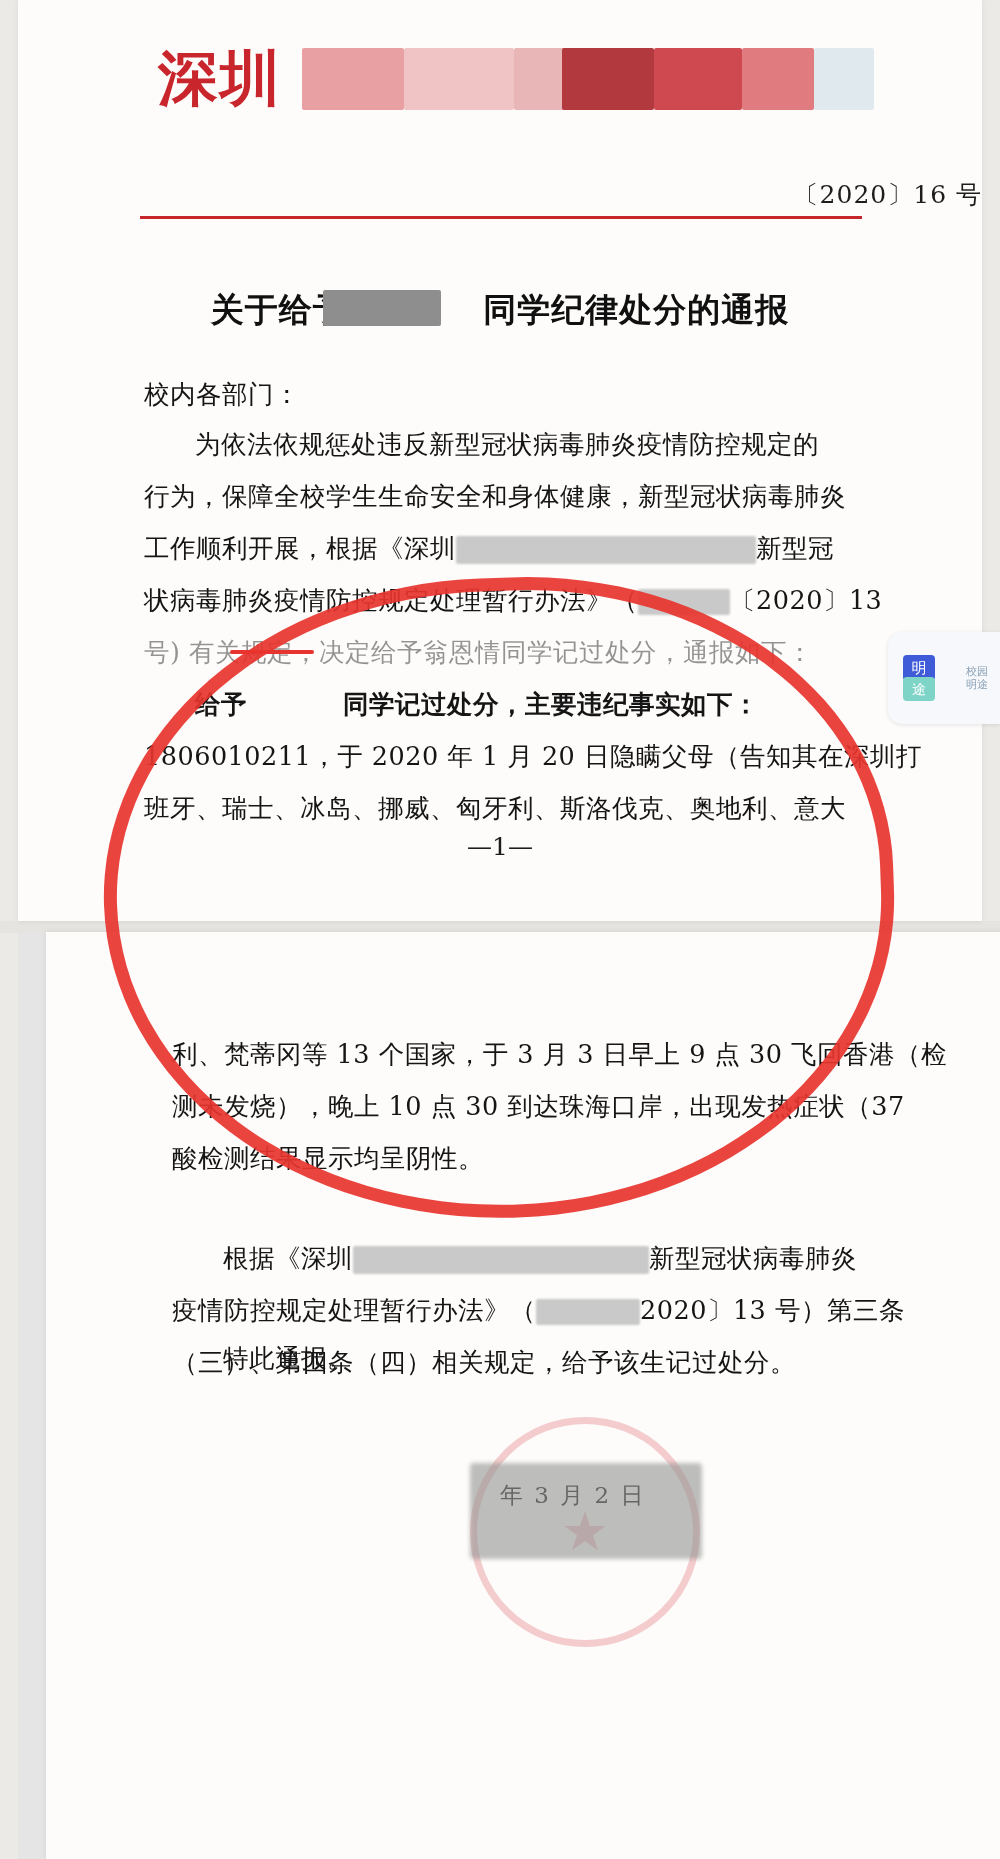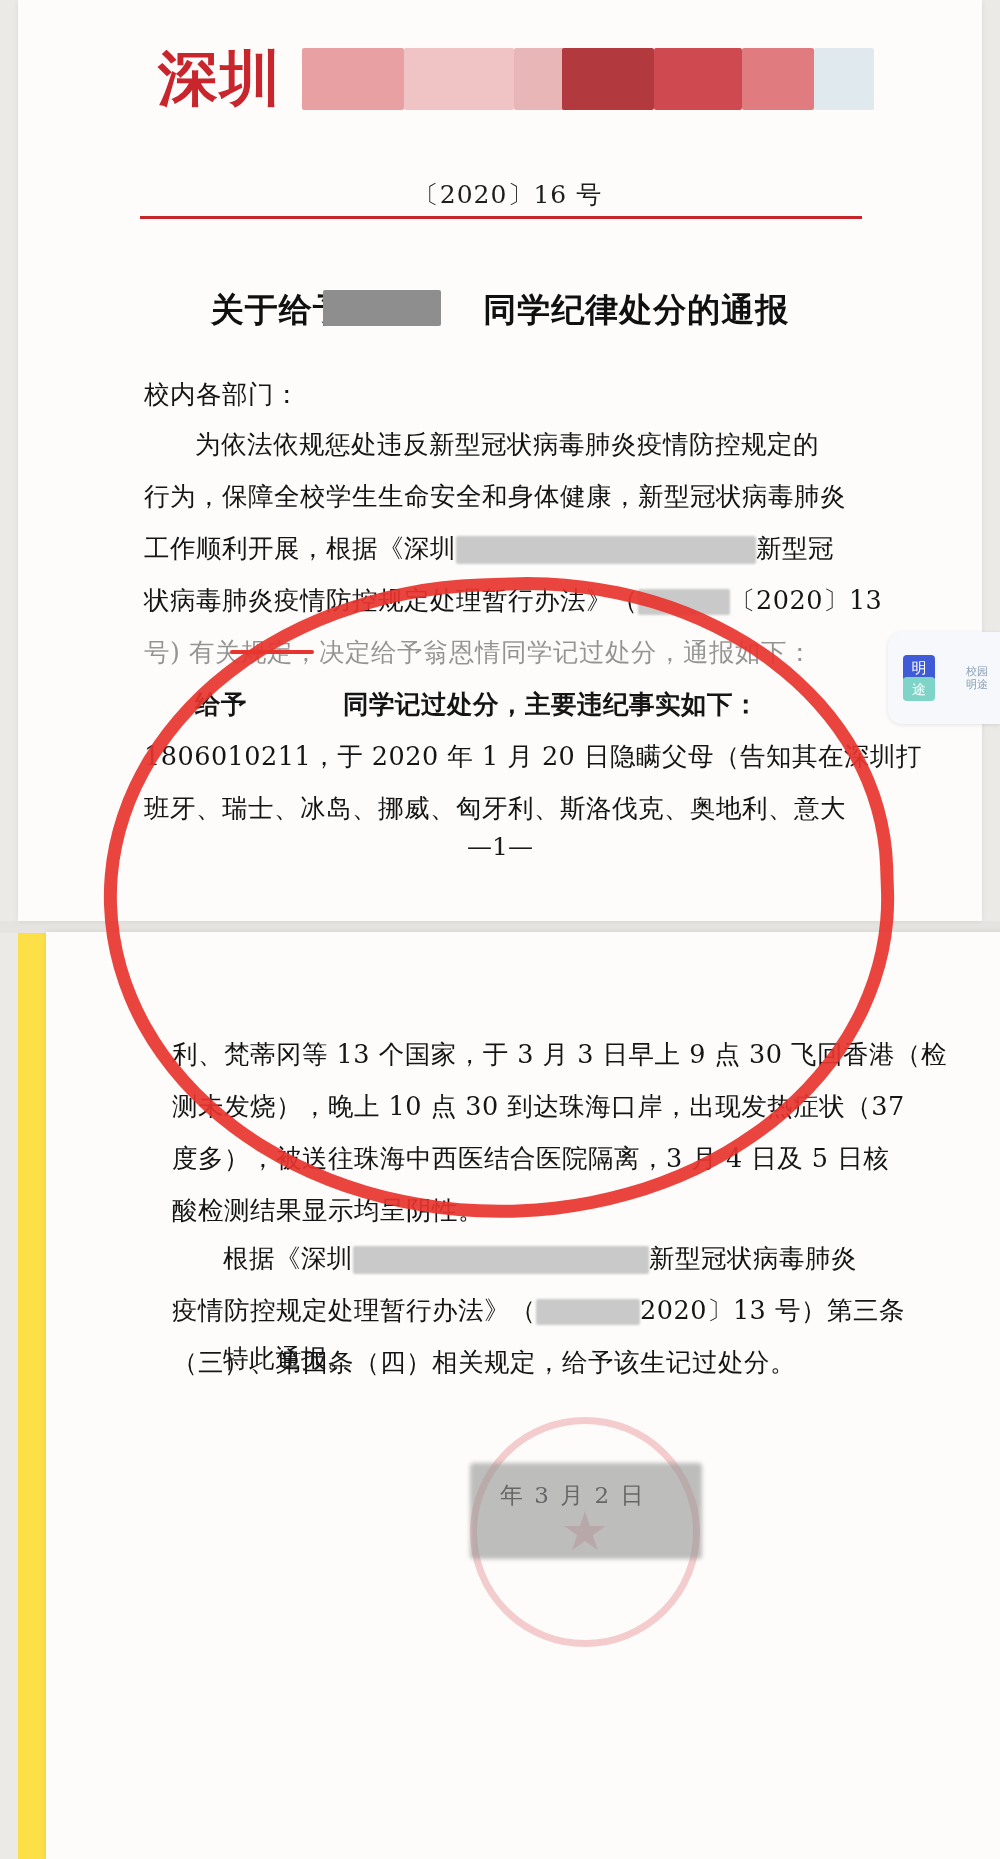--- a/index.html
+++ b/index.html
@@ -12,21 +12,21 @@
     height: 1859px;
     position: relative;
     overflow: hidden;
     font-family: "DejaVu Serif", "Liberation Serif", serif;
   }
 
   
   .viewport {
     position: absolute;
     inset: 0;
-    background: #fde047;
+    background: #e5e5e5;
   }
 
   
   .page {
     position: absolute;
     background: #fdfcfa;
     box-shadow: 0 0 6px rgba(0,0,0,0.08);
   }
   #page-one {
     left: 18px;
@@ -80,21 +80,21 @@
   .mh-mask-6 { left: 496px; top: 6px;  width: 88px;  height: 62px; background: #cf4a50; }
   .mh-mask-7 { left: 584px; top: 6px;  width: 72px;  height: 62px; background: #e07b80; }
   .mh-mask-8 { left: 656px; top: 6px;  width: 60px;  height: 62px; background: #dfe9ee; }
 
   
   .doc-number {
     position: absolute;
     left: 16px;
     right: 0;
     top: 178px;
-    text-align: center;
+    text-align: right;
     font-size: 25px;
     color: #1d1d1d;
     letter-spacing: 1px;
   }
   .red-rule {
     position: absolute;
     left: 122px;
     top: 216px;
     width: 722px;
     height: 3px;
@@ -378,21 +378,20 @@
 
       <div class="red-underline"></div>
     </div>
   </div>
 
   <div class="page" id="page-two">
     <div class="page-inner">
       <div class="p2-block p2-first">
         <div class="line">利、梵蒂冈等 13 个国家，于 3 月 3 日早上 9 点 30 飞回香港（检</div>
         <div class="line">测未发烧），晚上 10 点 30 到达珠海口岸，出现发热症状（37</div>
-        <div class="line">度多），被送往珠海中西医结合医院隔离，3 月 4 日及 5 日核</div>
         <div class="line">酸检测结果显示均呈阴性。</div>
       </div>
 
       <div class="p2-block p2-basis">
         <div class="line" style="text-indent:2em;">
           <span>根据《深圳</span><span class="blur-mask" style="width:296px;height:28px;"></span><span>新型冠状病毒肺炎</span>
         </div>
         <div class="line">
           <span>疫情防控规定处理暂行办法》（</span><span class="blur-mask" style="width:104px;height:26px;"></span><span>2020〕13 号）第三条</span>
         </div>

